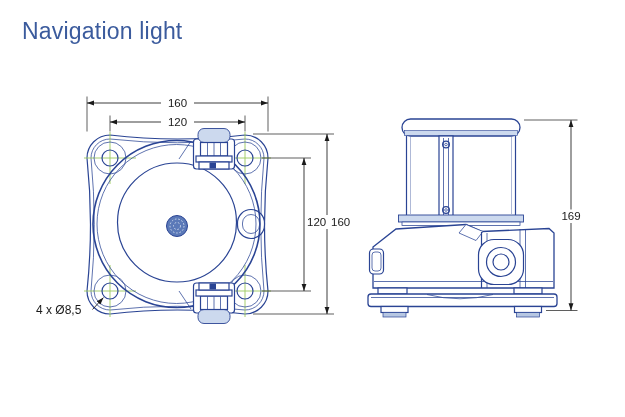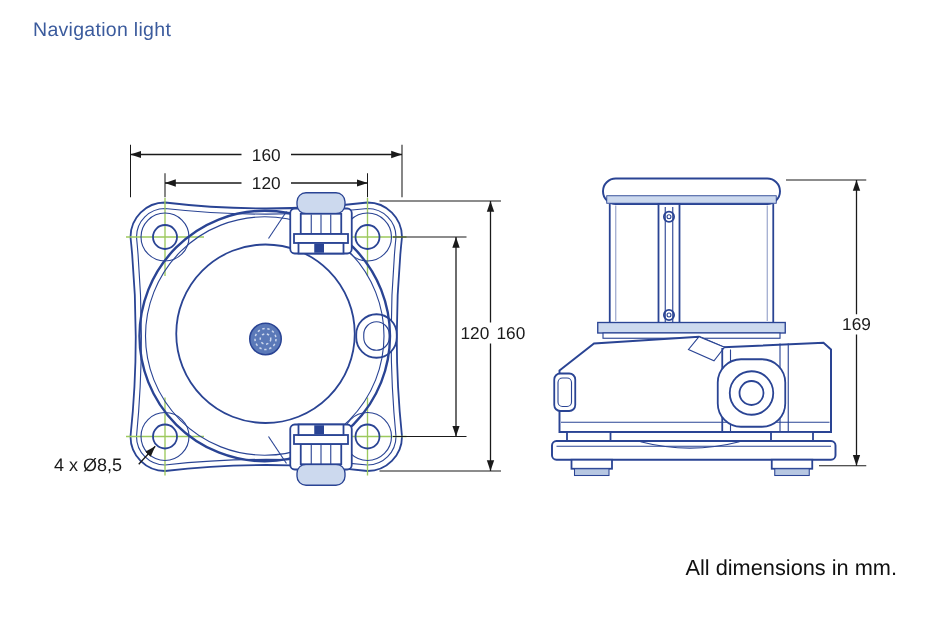--- a/index.html
+++ b/index.html
@@ -8,22 +8,22 @@
     --pad-fill:#b7c7e2;
     --medallion-fill:#5b79b8;
     --crosshair-green:#9cc95d;
     --dim-black:#1a1a1a;
     --title-blue:#3b5b9d;
   }
   *{margin:0;padding:0;box-sizing:border-box}
   html,body{background:#fff}
   .page{position:relative;width:625px;height:417px;background:#fff;overflow:hidden;
         font-family:"Liberation Sans",sans-serif}
-  .title-block{position:absolute;left:22px;top:8px;color:var(--title-blue);
-               font-size:13px;line-height:23px;letter-spacing:.2px}
+  .title-block{position:absolute;left:22px;top:20px;color:var(--title-blue);
+               font-size:23px;line-height:23px;letter-spacing:.2px}
   .footer-note{position:absolute;right:27px;top:371px;color:#111;font-size:14.5px}
   svg{position:absolute;inset:0}
   svg text{font-family:"Liberation Sans",sans-serif;font-size:11.5px;fill:var(--dim-black)}
   .b{fill:none;stroke:var(--line-blue);stroke-width:1.2}
   .bf{fill:#fff;stroke:var(--line-blue);stroke-width:1.2}
   .thin{stroke-width:.75}
   .thick{stroke-width:1.6}
   .lf{fill:var(--light-fill);stroke:var(--line-blue);stroke-width:.9}
   .pad{fill:var(--pad-fill);stroke:var(--line-blue);stroke-width:.7}
   .ch{stroke:var(--crosshair-green);stroke-width:.9;fill:none}
@@ -240,14 +240,13 @@
       <g>
         <line class="dthin" x1="524" y1="120" x2="577.5" y2="120"></line>
         <line class="dthin" x1="546" y1="310.5" x2="577.5" y2="310.5"></line>
         <line class="d" x1="571" y1="120" x2="571" y2="310.5" marker-start="url(#arr)" marker-end="url(#arr)"></line>
         <rect class="wbg" x="556" y="209.5" width="30" height="13.5"></rect>
         <text x="571" y="220" text-anchor="middle">169</text>
       </g>
     </g>
   </svg>
 
-  <div class="footer-note">All dimensions in mm.</div>
 </div>
 
 </body></html>

